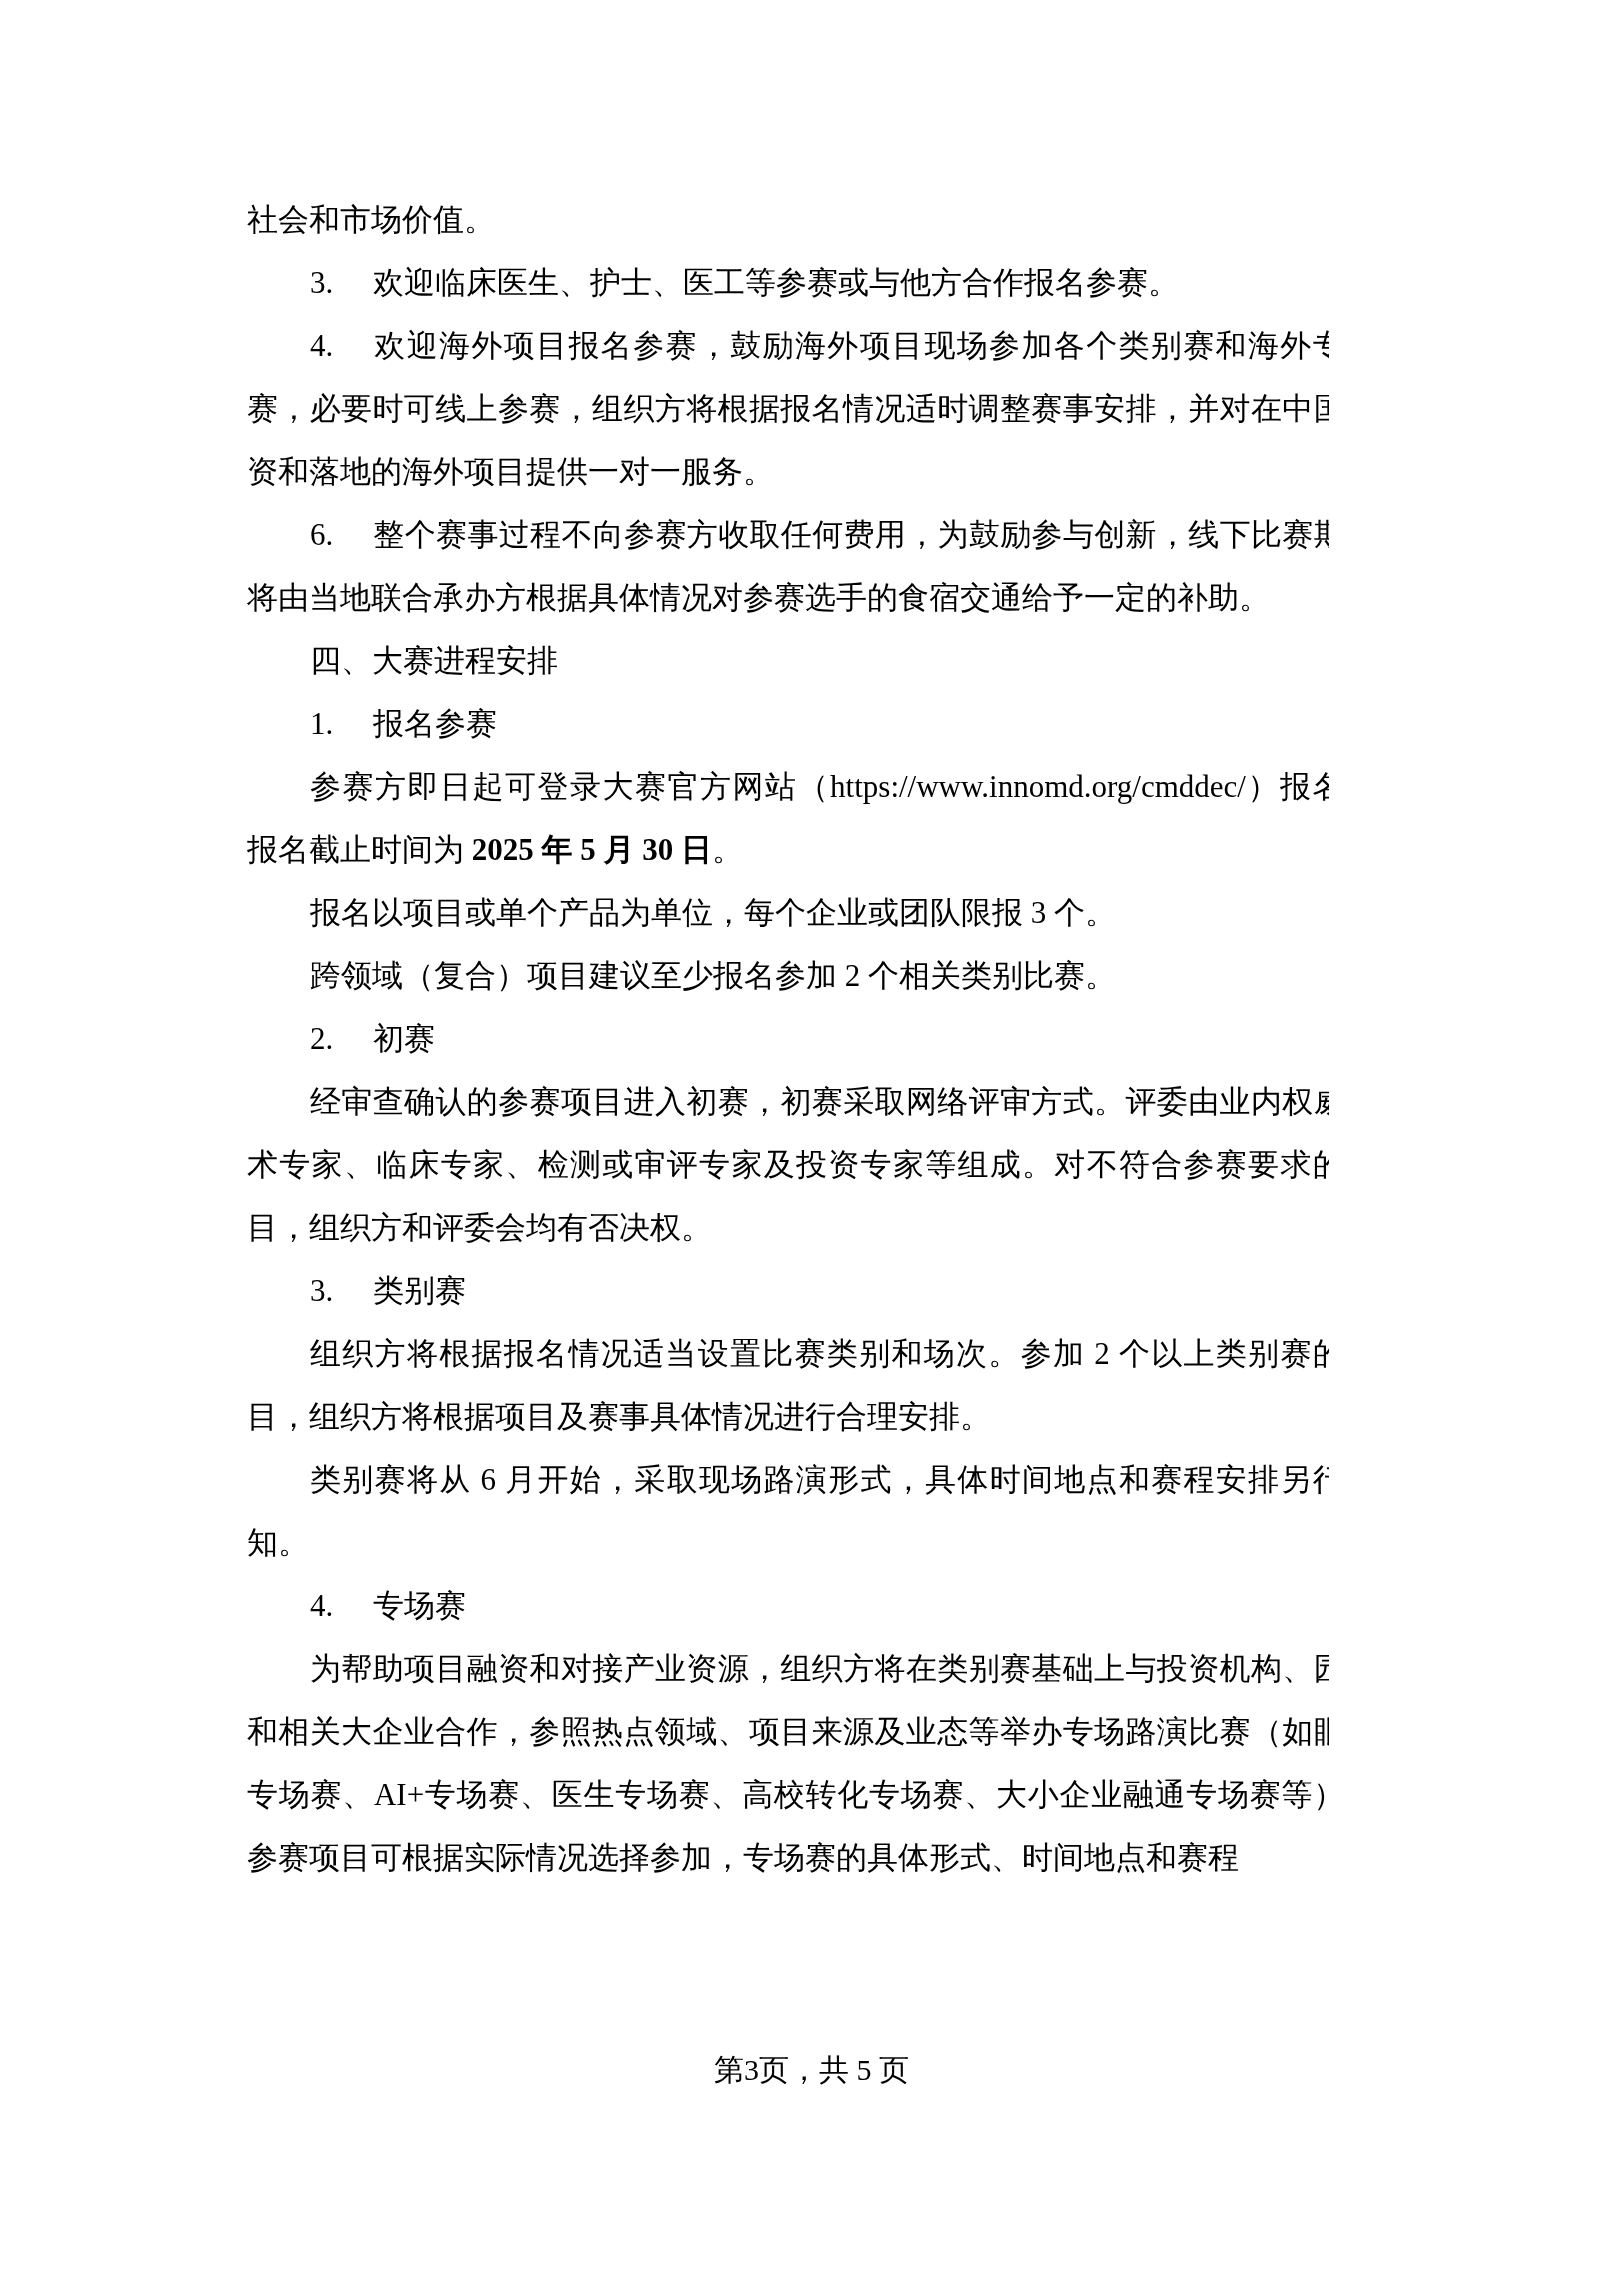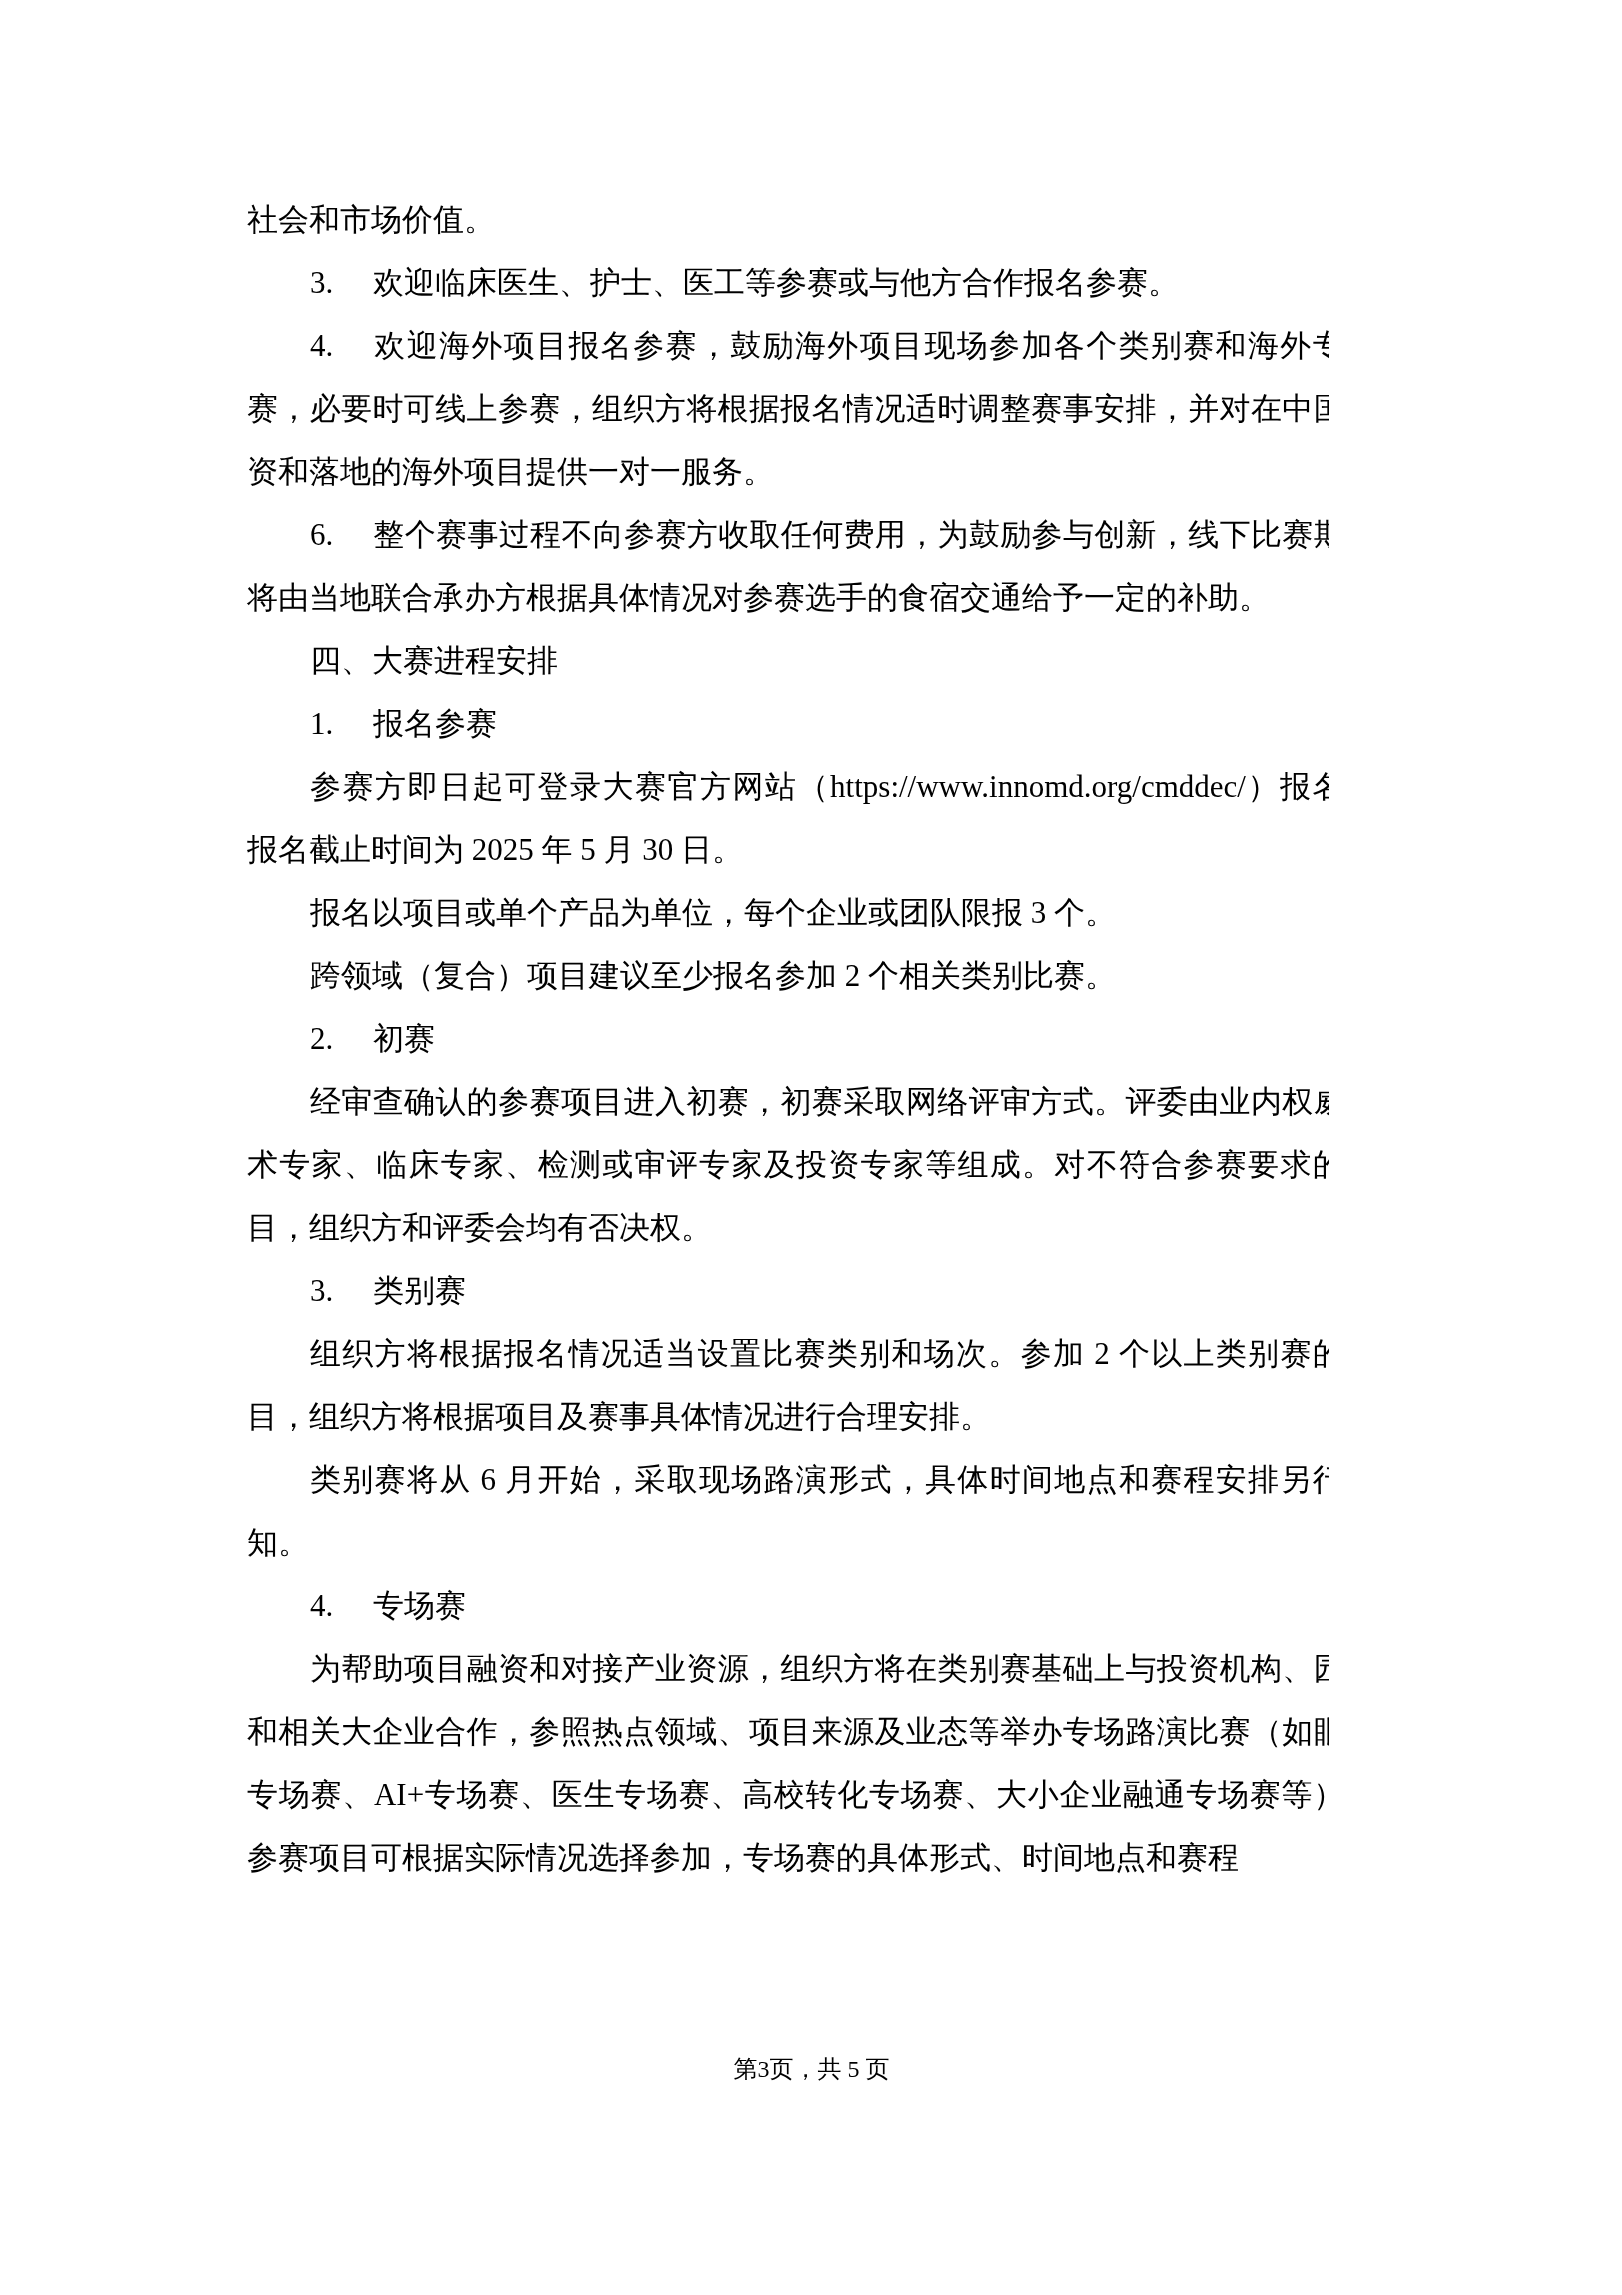--- a/index.html
+++ b/index.html
@@ -41,29 +41,29 @@
   }
   .para.heading {
     font-weight: normal;
   }
   .num {
     display: inline-block;
     width: 63px;
     text-indent: 0;
   }
   .run.bold {
-    font-weight: normal;
+    font-weight: bold;
   }
   .page-footer {
     position: absolute;
     left: 0;
     top: 2053px;
     width: 1623px;
     text-align: center;
-    font-size: 24px;
+    font-size: 30px;
     line-height: 33px;
     color: #000000;
   }
 </style>
 </head>
 <body>
 
 <div class="page">
   <main class="doc-body" id="doc-body">
       <div class="para continuation"><span class="run">社会和市场价值。</span></div>

